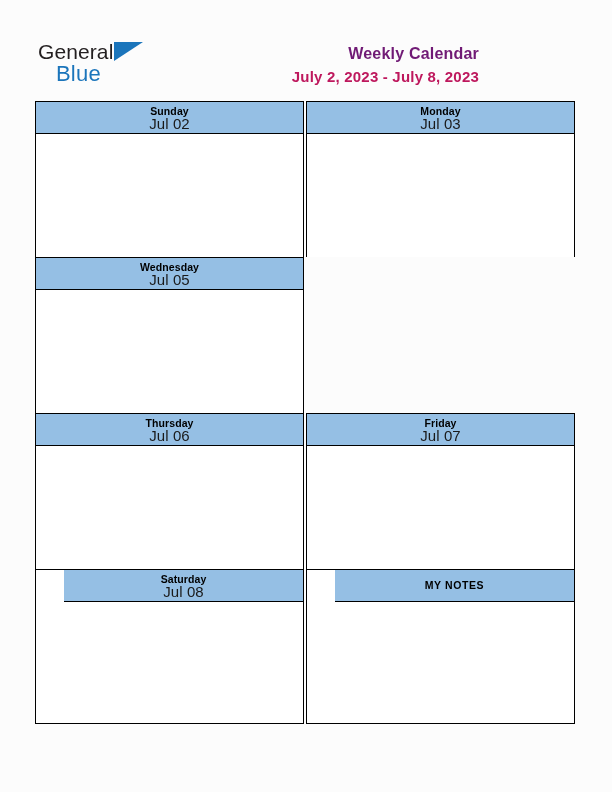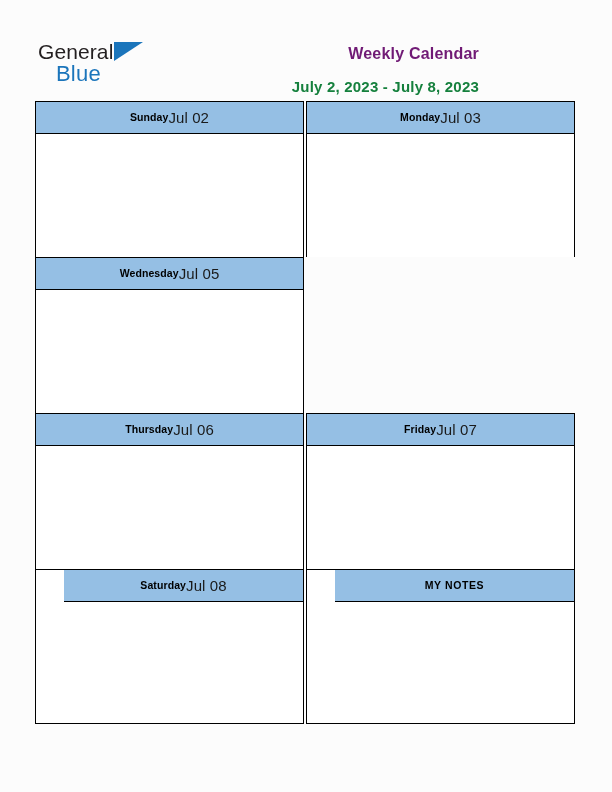--- a/index.html
+++ b/index.html
@@ -72,24 +72,24 @@
   .cal-title {
     font-size: 16px;
     font-weight: bold;
     color: #701a75;
     line-height: 20px;
     letter-spacing: 0.2px;
   }
   .cal-range {
     font-size: 15px;
     font-weight: bold;
-    color: #15803d;
+    color: #be185d;
     line-height: 21px;
     letter-spacing: 0.2px;
-    margin-top: 12px;
+    margin-top: 2px;
   }
 
   
   .calendar-grid {
     position: absolute;
     left: 35px;
     top: 101px;
     width: 540px;
     height: 623px;
   }
@@ -114,21 +114,21 @@
   .row-2 .day-cell,
   .row-3 .day-cell { border-bottom: none; }
   .row-4 .day-cell { border-bottom: 1.5px solid #000000; padding-left: 28px; }
 
   .day-header {
     background: #95bfe4;
     border-bottom: 1.5px solid #000000;
     height: 32px;
     flex: 0 0 32px;
     display: flex;
-    flex-direction: row;
+    flex-direction: column;
     align-items: center;
     justify-content: center;
     box-sizing: border-box;
   }
   .day-name {
     font-size: 10.5px;
     font-weight: bold;
     color: #000000;
     line-height: 13px;
     letter-spacing: 0.1px;

